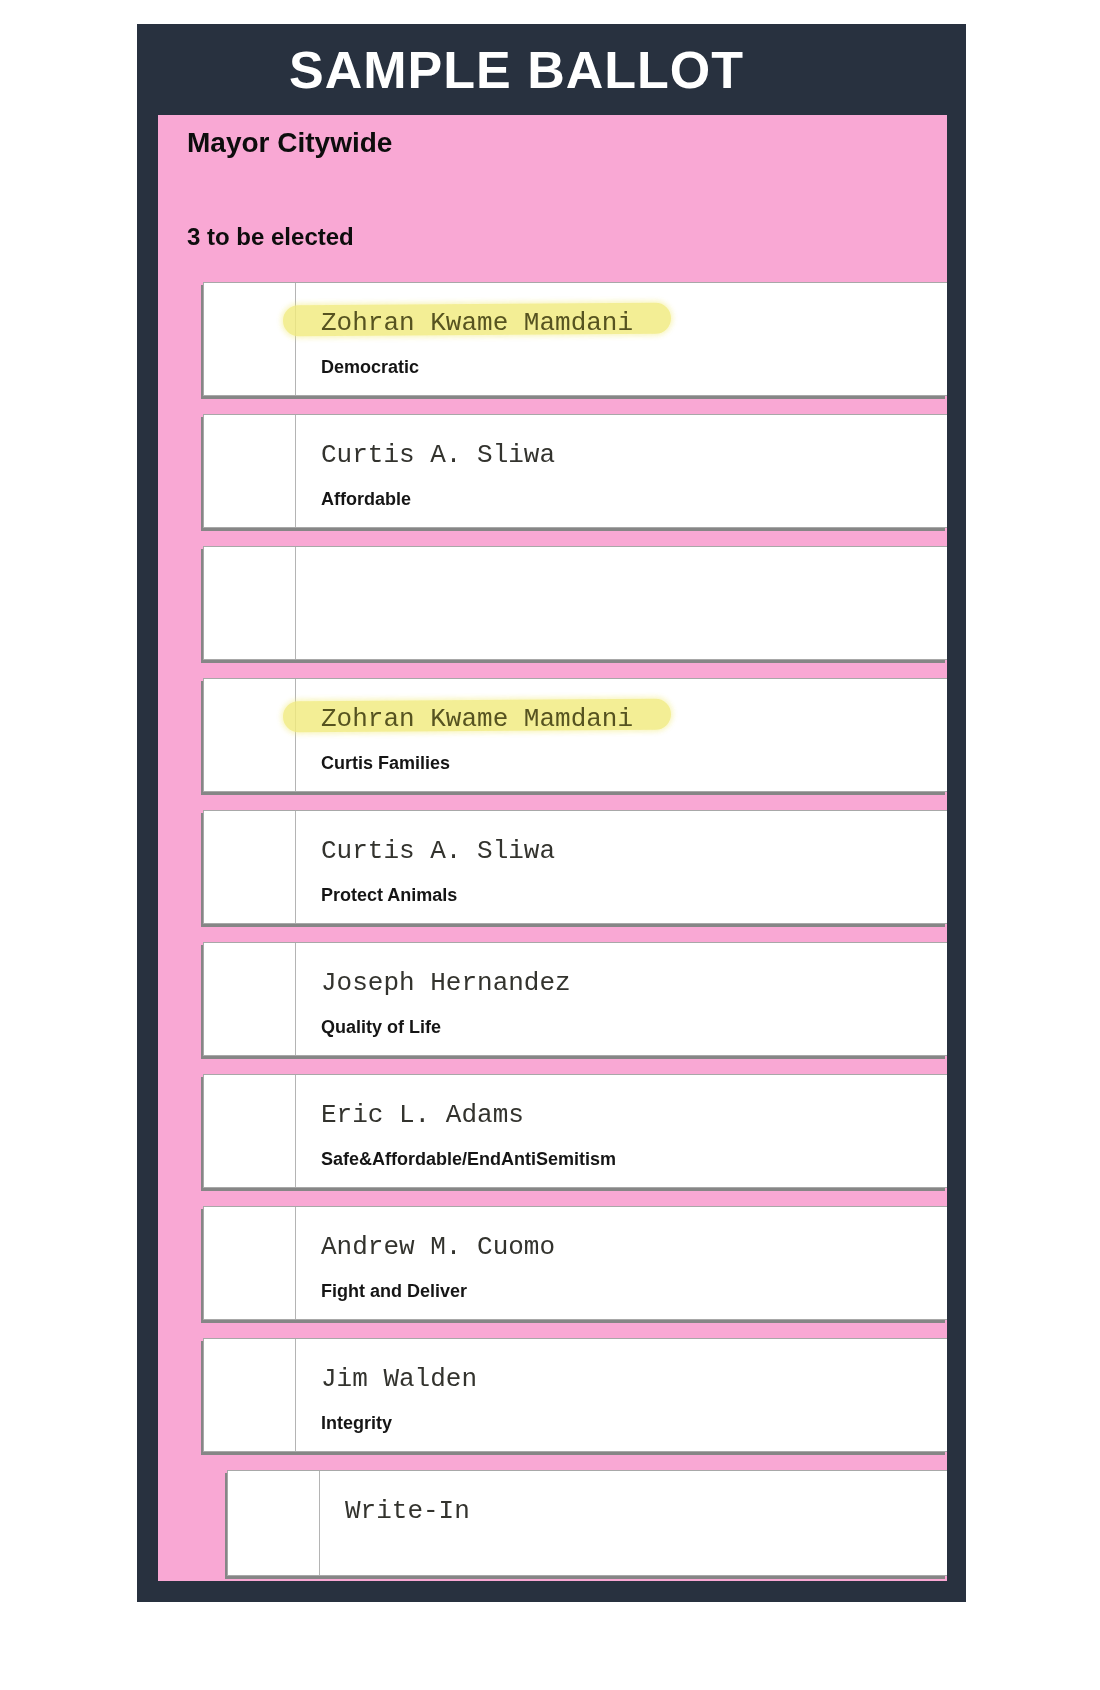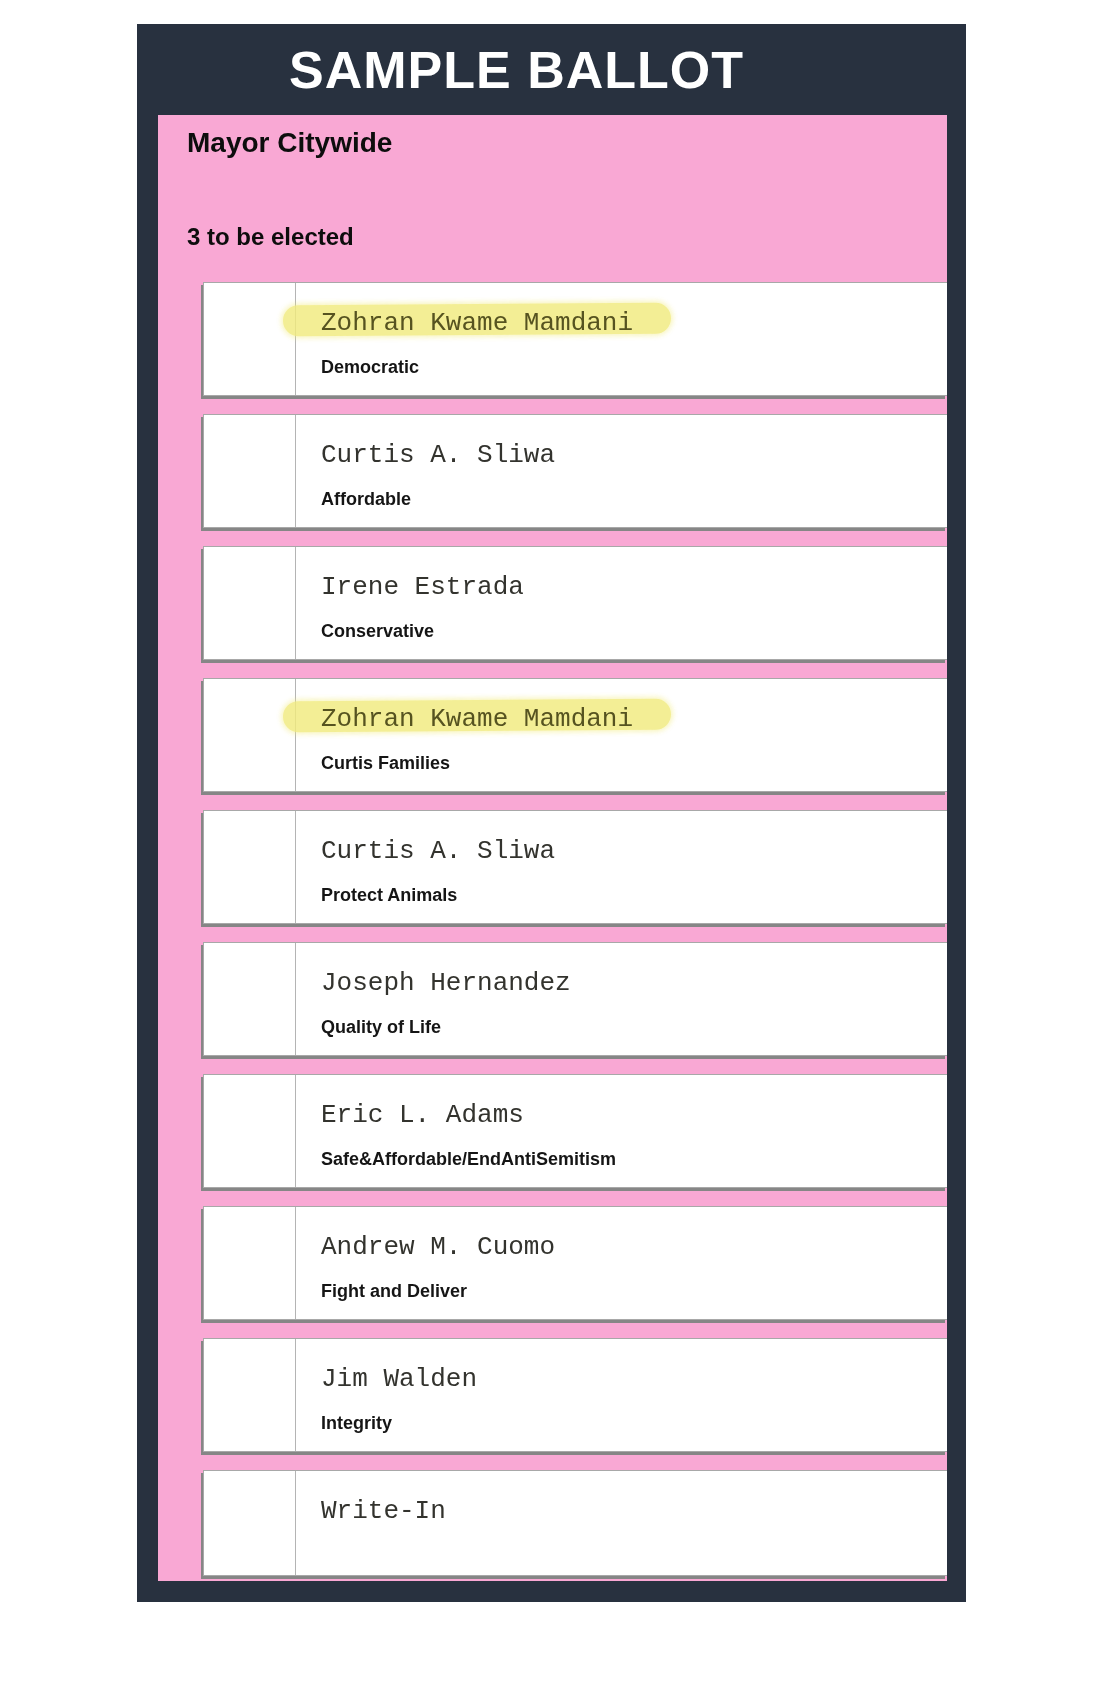--- a/index.html
+++ b/index.html
@@ -43,21 +43,21 @@
   }
   .candidate-list{
     position:absolute;left:45px;top:167px;right:0;
   }
   .row{
     height:114px;margin-bottom:18px;position:relative;background:#ffffff;
     border:1px solid var(--box-border);border-right:none;
     box-shadow:-2px 3px 0 0 var(--box-shadow);
     display:flex;
   }
-  .row.write-in{height:106px;}
+  .row.write-in{height:106px;margin-left:24px;}
   .mark-cell{
     width:92px;border-right:1px solid #b4b4b4;flex:0 0 auto;
   }
   .cand-cell{
     flex:1;position:relative;padding:24px 10px 0 25px;
   }
   .name{
     position:relative;z-index:1;display:inline-block;
     font-size:26px;line-height:32px;color:var(--name-color);font-family:Liberation Mono, monospace;
   }
@@ -102,25 +102,20 @@
     <div class="mark-cell"></div>
     <div class="cand-cell">
       
       <div class="name">Curtis A. Sliwa</div>
       <div class="party">Affordable</div>
     </div>
   </div>
 
   <div class="row">
     <div class="mark-cell"></div>
-    <div class="cand-cell">
-      
-      <div class="name">Irene Estrada</div>
-      <div class="party">Conservative</div>
-    </div>
   </div>
 
   <div class="row hl">
     <div class="mark-cell"></div>
     <div class="cand-cell">
       <div class="marker"></div>
       <div class="name">Zohran Kwame Mamdani</div>
       <div class="party">Curtis Families</div>
     </div>
   </div>

